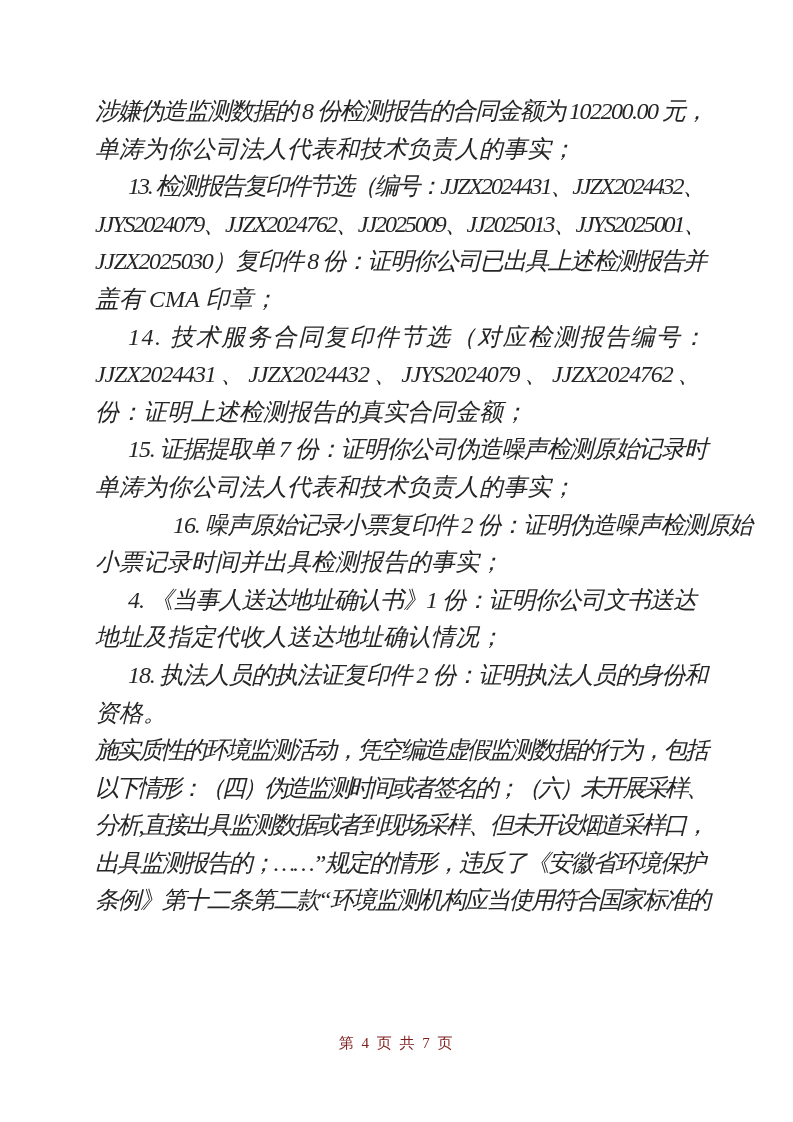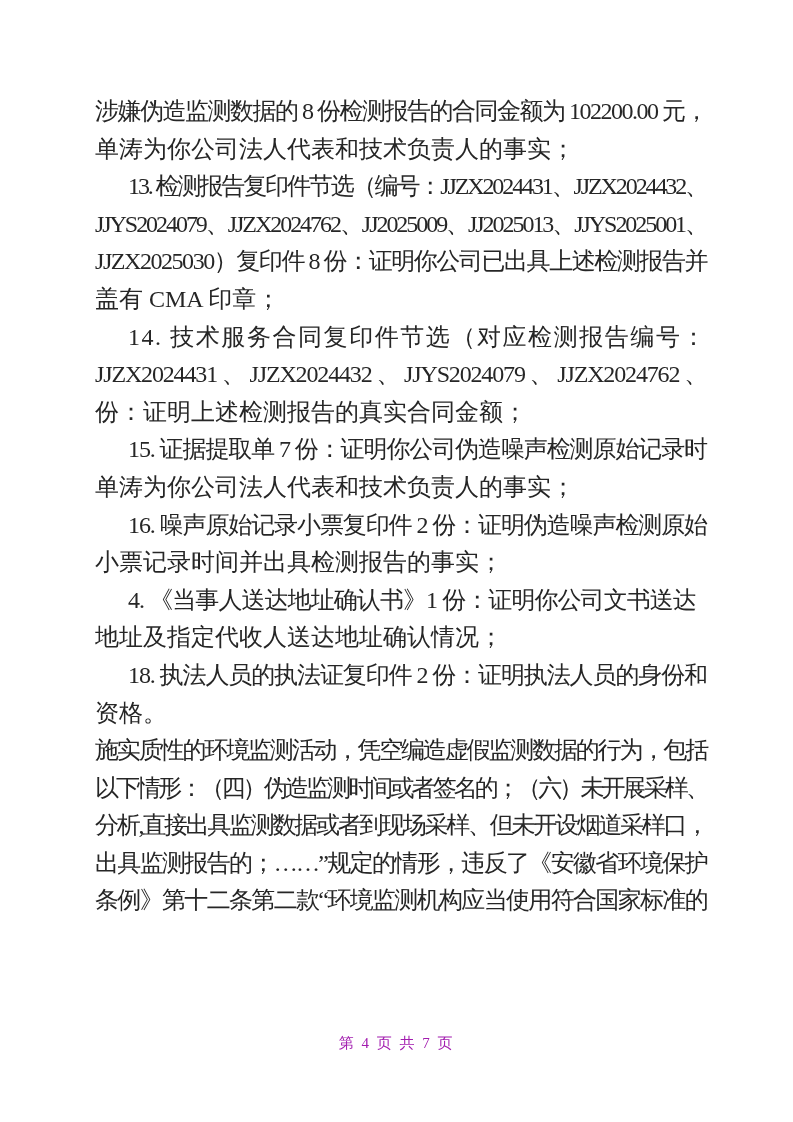--- a/index.html
+++ b/index.html
@@ -19,50 +19,51 @@
     position: absolute;
     left: 95px; top: 93px;
     width: 612px;
   }
   .line {
     white-space: nowrap;
     font-size: 24px;
     line-height: 37.6px;
     height: 37.6px;
     text-align: left;
+    font-style: italic;
   }
   .line.indent { text-indent: 33px; }
   .footer {
     position: absolute;
     left: 0; top: 1034px;
     width: 793px;
     text-align: center;
     font-size: 15px;
     line-height: 18px;
     letter-spacing: 2px;
-    color: #a21caf;
+    color: #7f1d1d;
   }
 </style>
 </head>
 <body>
 
 <div class="page">
   <div class="doc-body">
       <div class="line"><span style="letter-spacing: -1.5px;">涉嫌伪造监测数据的 8 份检测报告的合同金额为 102200.00 元，</span></div>
       <div class="line"><span>单涛为你公司法人代表和技术负责人的事实；</span></div>
       <div class="line indent"><span style="letter-spacing: -2.10595px;">13. 检测报告复印件节选（编号：JJZX2024431、JJZX2024432、</span></div>
       <div class="line"><span style="letter-spacing: -2.04911px;">JJYS2024079、JJZX2024762、JJ2025009、JJ2025013、JJYS2025001、</span></div>
       <div class="line"><span style="letter-spacing: -1.44777px;">JJZX2025030）复印件 8 份：证明你公司已出具上述检测报告并</span></div>
       <div class="line"><span>盖有 CMA 印章；</span></div>
       <div class="line indent"><span style="letter-spacing: 1.56px;">14. 技术服务合同复印件节选（对应检测报告编号：</span></div>
       <div class="line"><span style="letter-spacing: -1.15227px;">JJZX2024431 、 JJZX2024432 、 JJYS2024079 、 JJZX2024762 、</span></div>
       <div class="line"><span>份：证明上述检测报告的真实合同金额；</span></div>
       <div class="line indent"><span style="letter-spacing: -1.1px;">15. 证据提取单 7 份：证明你公司伪造噪声检测原始记录时</span></div>
       <div class="line"><span>单涛为你公司法人代表和技术负责人的事实；</span></div>
-      <div class="line indent"><span style="letter-spacing: -1.1px;">16. 噪声原始记录小票复印件 2 份：证明伪造噪声检测原始</span></div>
+      <div class="line indent"><span style="letter-spacing: -1.1px; margin-left: 45px;">16. 噪声原始记录小票复印件 2 份：证明伪造噪声检测原始</span></div>
       <div class="line"><span>小票记录时间并出具检测报告的事实；</span></div>
       <div class="line indent"><span style="letter-spacing: -0.931034px;">4. 《当事人送达地址确认书》1 份：证明你公司文书送达</span></div>
       <div class="line"><span>地址及指定代收人送达地址确认情况；</span></div>
       <div class="line indent"><span style="letter-spacing: -1.1px;">18. 执法人员的执法证复印件 2 份：证明执法人员的身份和</span></div>
       <div class="line"><span>资格。</span></div>
       <div class="line"><span style="letter-spacing: -2.14286px;">施实质性的环境监测活动，凭空编造虚假监测数据的行为，包括</span></div>
       <div class="line"><span style="letter-spacing: -2.89655px;">以下情形：（四）伪造监测时间或者签名的；（六）未开展采样、</span></div>
       <div class="line"><span style="letter-spacing: -2.27586px;">分析,直接出具监测数据或者到现场采样、但未开设烟道采样口，</span></div>
       <div class="line"><span style="letter-spacing: -1.66629px;">出具监测报告的；……”规定的情形，违反了《安徽省环境保护</span></div>
       <div class="line"><span style="letter-spacing: -1.66629px;">条例》第十二条第二款“环境监测机构应当使用符合国家标准的</span></div>

